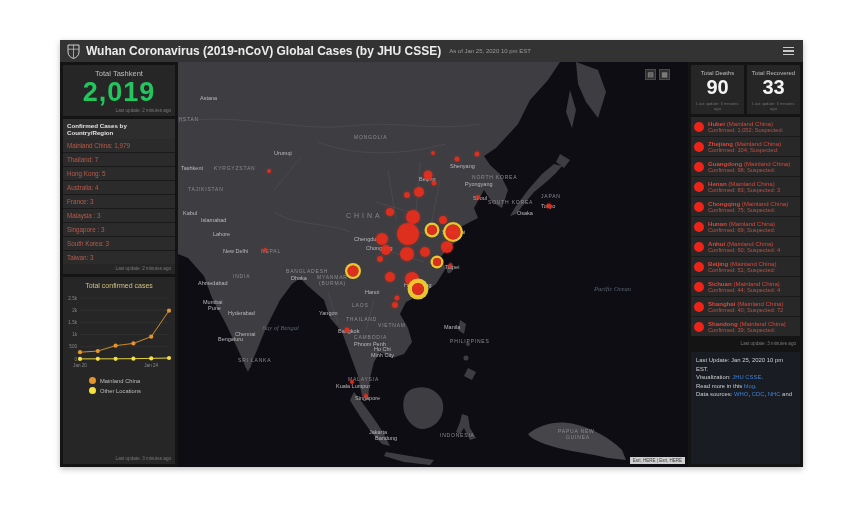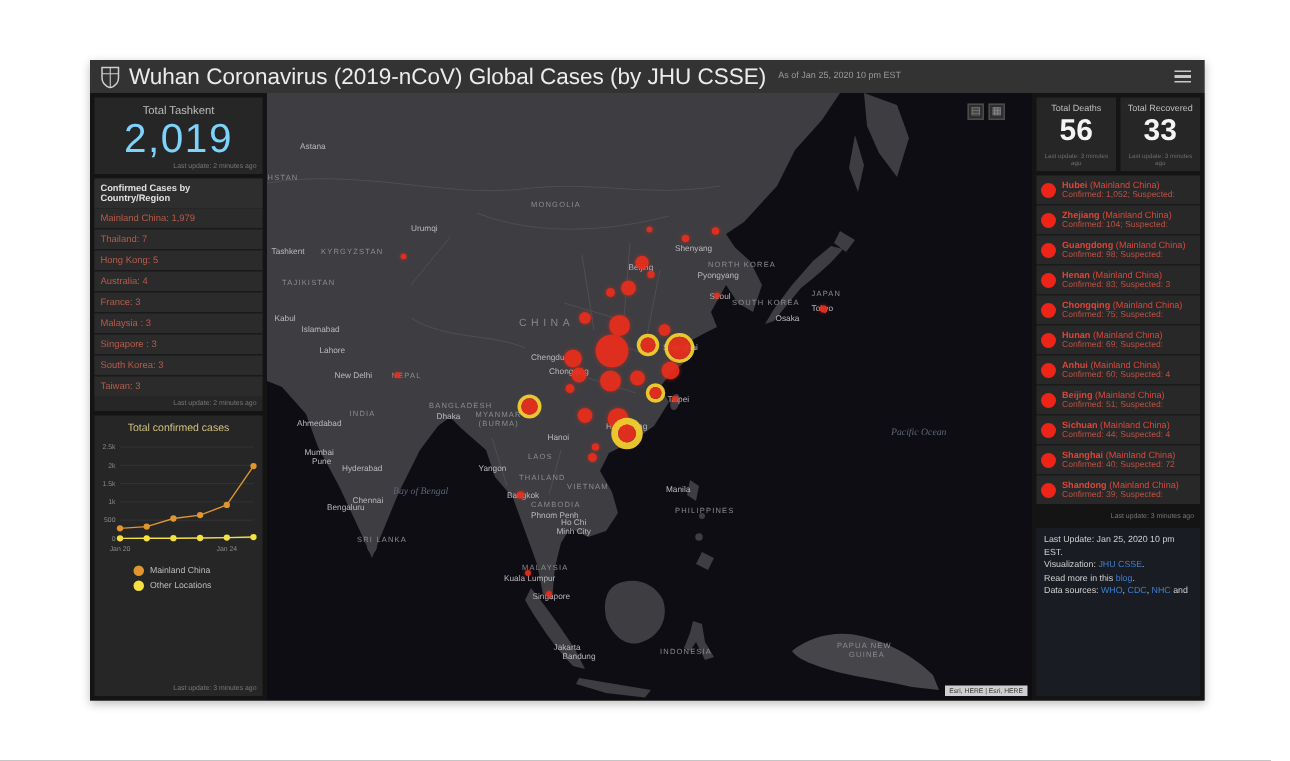--- a/index.html
+++ b/index.html
@@ -3,33 +3,33 @@
 <meta charset="utf-8">
 <style>
   * { margin:0; padding:0; box-sizing:border-box; }
   html,body { width:860px; height:507px; background:#ffffff; font-family:"Liberation Sans", sans-serif; position:relative; overflow:hidden; }
 
   .dashboard { position:absolute; left:60px; top:40px; width:743px; height:427px; background:#181818; overflow:hidden; box-shadow:0 2px 6px rgba(0,0,0,.25); }
 
   
   .hdr { height:22px; background:#333333; display:flex; align-items:center; padding:0 7px; gap:6px; }
   .hdr .logo { width:13px; height:15px; flex:0 0 auto; }
-  .hdr .title { font-size:15px; font-weight:normal; color:#ececec; white-space:nowrap; }
+  .hdr .title { font-size:12px; font-weight:bold; color:#ececec; white-space:nowrap; }
   .hdr .subtitle { font-size:6px; color:#9a9a9a; white-space:nowrap; margin-left:2px; }
   .hdr .spacer { flex:1; }
   .hamburger { display:flex; flex-direction:column; gap:2px; cursor:pointer; padding:2px; }
   .hamburger i { display:block; width:11px; height:1.6px; background:#c9c9c9; }
 
   .main { display:flex; height:405px; background:#141414; }
 
   
   .col-left { width:118px; flex:0 0 auto; display:flex; flex-direction:column; gap:3px; padding:3px; background:#141414; }
   .panel { background:#262626; }
   .stat-title { font-size:7.5px; color:#bdbdbd; text-align:center; padding-top:4px; }
-  .stat-big { font-size:27px; font-weight:normal; color:#7dd3fc; text-align:center; line-height:1.05; letter-spacing:1px; }
+  .stat-big { font-size:27px; font-weight:bold; color:#22c55e; text-align:center; line-height:1.05; letter-spacing:1px; }
   .updated { font-size:4.6px; color:#787878; text-align:right; padding:2px 4px 3px; }
 
   .list-title { font-size:6.2px; font-weight:bold; color:#e0e0e0; padding:3px 4px; background:#2e2e2e; }
   .c-rows { display:flex; flex-direction:column; gap:1px; background:#1a1a1a; }
   .c-row { background:#2b2b2b; color:#b85c4c; font-size:6.3px; padding:3px 4px; cursor:pointer; }
 
   .chart-panel { flex:1; display:flex; flex-direction:column; }
   .chart-title { font-size:7px; color:#cfc182; text-align:center; padding:5px 0 2px; }
   .legend { display:flex; flex-direction:column; gap:3px; padding:4px 0 0 26px; }
   .leg-row { display:flex; align-items:center; gap:4px; }
@@ -292,21 +292,21 @@
         <div class="map-btn">▤</div>
         <div class="map-btn">▦</div>
       </div>
       <div class="attribution">Esri, HERE | Esri, HERE</div>
     </div>
 
     <div class="col-right">
       <div class="stats2">
         <div class="panel">
           <div class="stat-title2">Total Deaths</div>
-          <div class="stat-mid">56</div>
+          <div class="stat-mid">90</div>
           <div class="updated2">Last update: 3 minutes ago</div>
         </div>
         <div class="panel">
           <div class="stat-title2">Total Recovered</div>
           <div class="stat-mid">33</div>
           <div class="updated2">Last update: 3 minutes ago</div>
         </div>
       </div>
 
       <div class="r-rows" id="region-rows">

